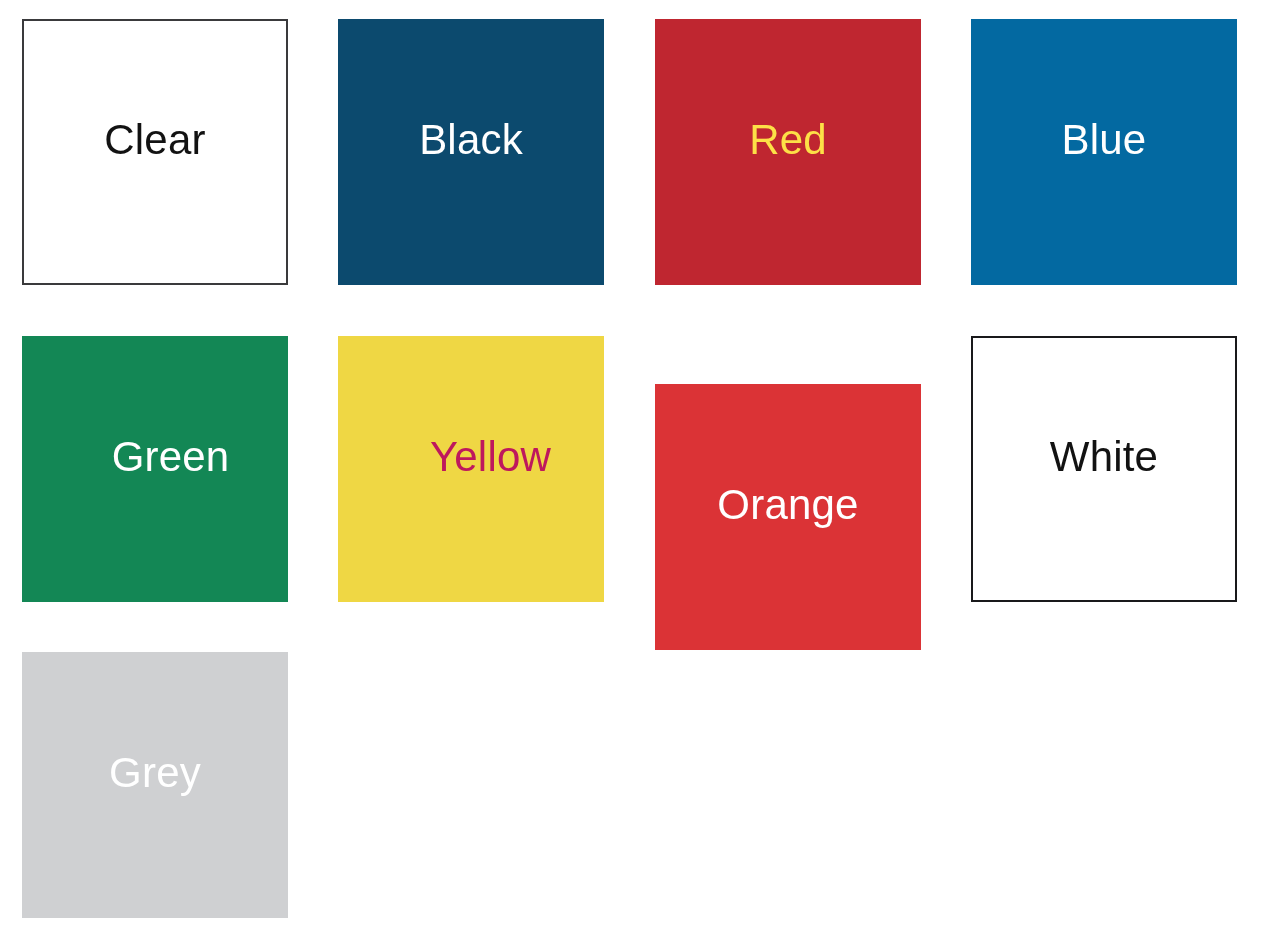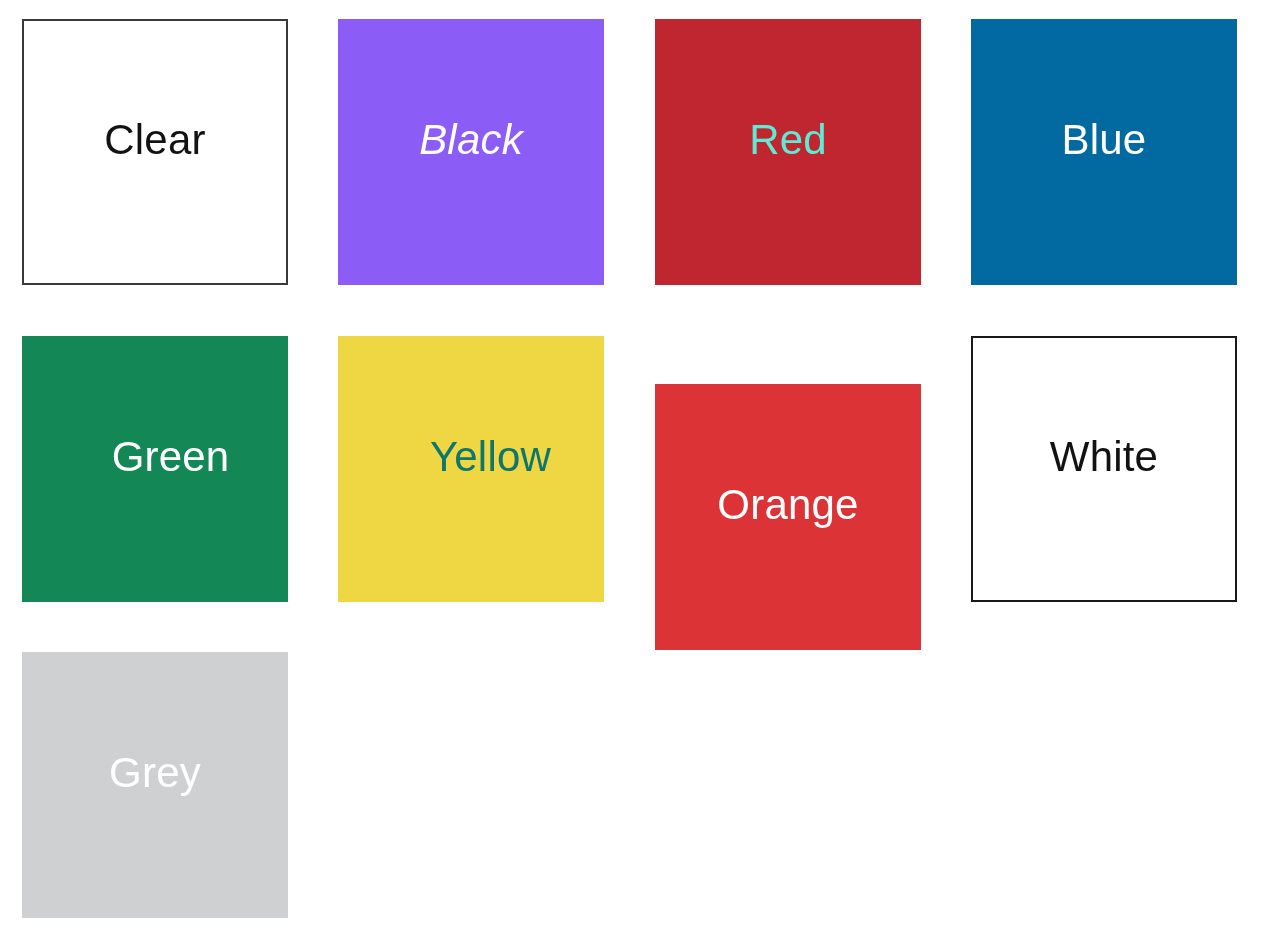--- a/index.html
+++ b/index.html
@@ -59,34 +59,34 @@
     user-select: none;
   }
 </style>
 </head>
 <body>
 
 <div id="swatch-grid" style="background: rgb(255, 255, 255);">
     <div class="swatch col-0 row-0 outlined" style="background: rgb(255, 255, 255); border-color: rgb(58, 58, 60);">
       <span class="swatch-label" style="color: rgb(18, 18, 18);">Clear</span>
     </div>
-    <div class="swatch col-1 row-0" style="background: #8b5cf6; font-style: italic;">
+    <div class="swatch col-1 row-0" style="background: #0c4a6e;">
       <span class="swatch-label" style="color: rgb(255, 255, 255);">Black</span>
     </div>
     <div class="swatch col-2 row-0" style="background: rgb(191, 38, 48);">
-      <span class="swatch-label" style="color: #5eead4;">Red</span>
+      <span class="swatch-label" style="color: #fde047;">Red</span>
     </div>
     <div class="swatch col-3 row-0" style="background: #0369a1;">
       <span class="swatch-label" style="color: rgb(255, 255, 255);">Blue</span>
     </div>
     <div class="swatch col-0 row-1" style="background: rgb(19, 135, 85); padding-left: 31px;">
       <span class="swatch-label" style="color: rgb(255, 255, 255);">Green</span>
     </div>
     <div class="swatch col-1 row-1" style="background: rgb(239, 215, 68);">
-      <span class="swatch-label" style="color: #0f766e; margin-left: 39px;">Yellow</span>
+      <span class="swatch-label" style="color: #be185d; margin-left: 39px;">Yellow</span>
     </div>
     <div class="swatch col-2 row-1" style="background: rgb(219, 51, 54); margin-top: 48px;">
       <span class="swatch-label" style="color: rgb(255, 255, 255);">Orange</span>
     </div>
     <div class="swatch col-3 row-1 outlined" style="background: rgb(255, 255, 255); border-color: rgb(25, 25, 27);">
       <span class="swatch-label" style="color: rgb(18, 18, 18);">White</span>
     </div>
     <div class="swatch col-0 row-2" style="background: rgb(207, 208, 210);">
       <span class="swatch-label" style="color: rgb(255, 255, 255);">Grey</span>
     </div>

